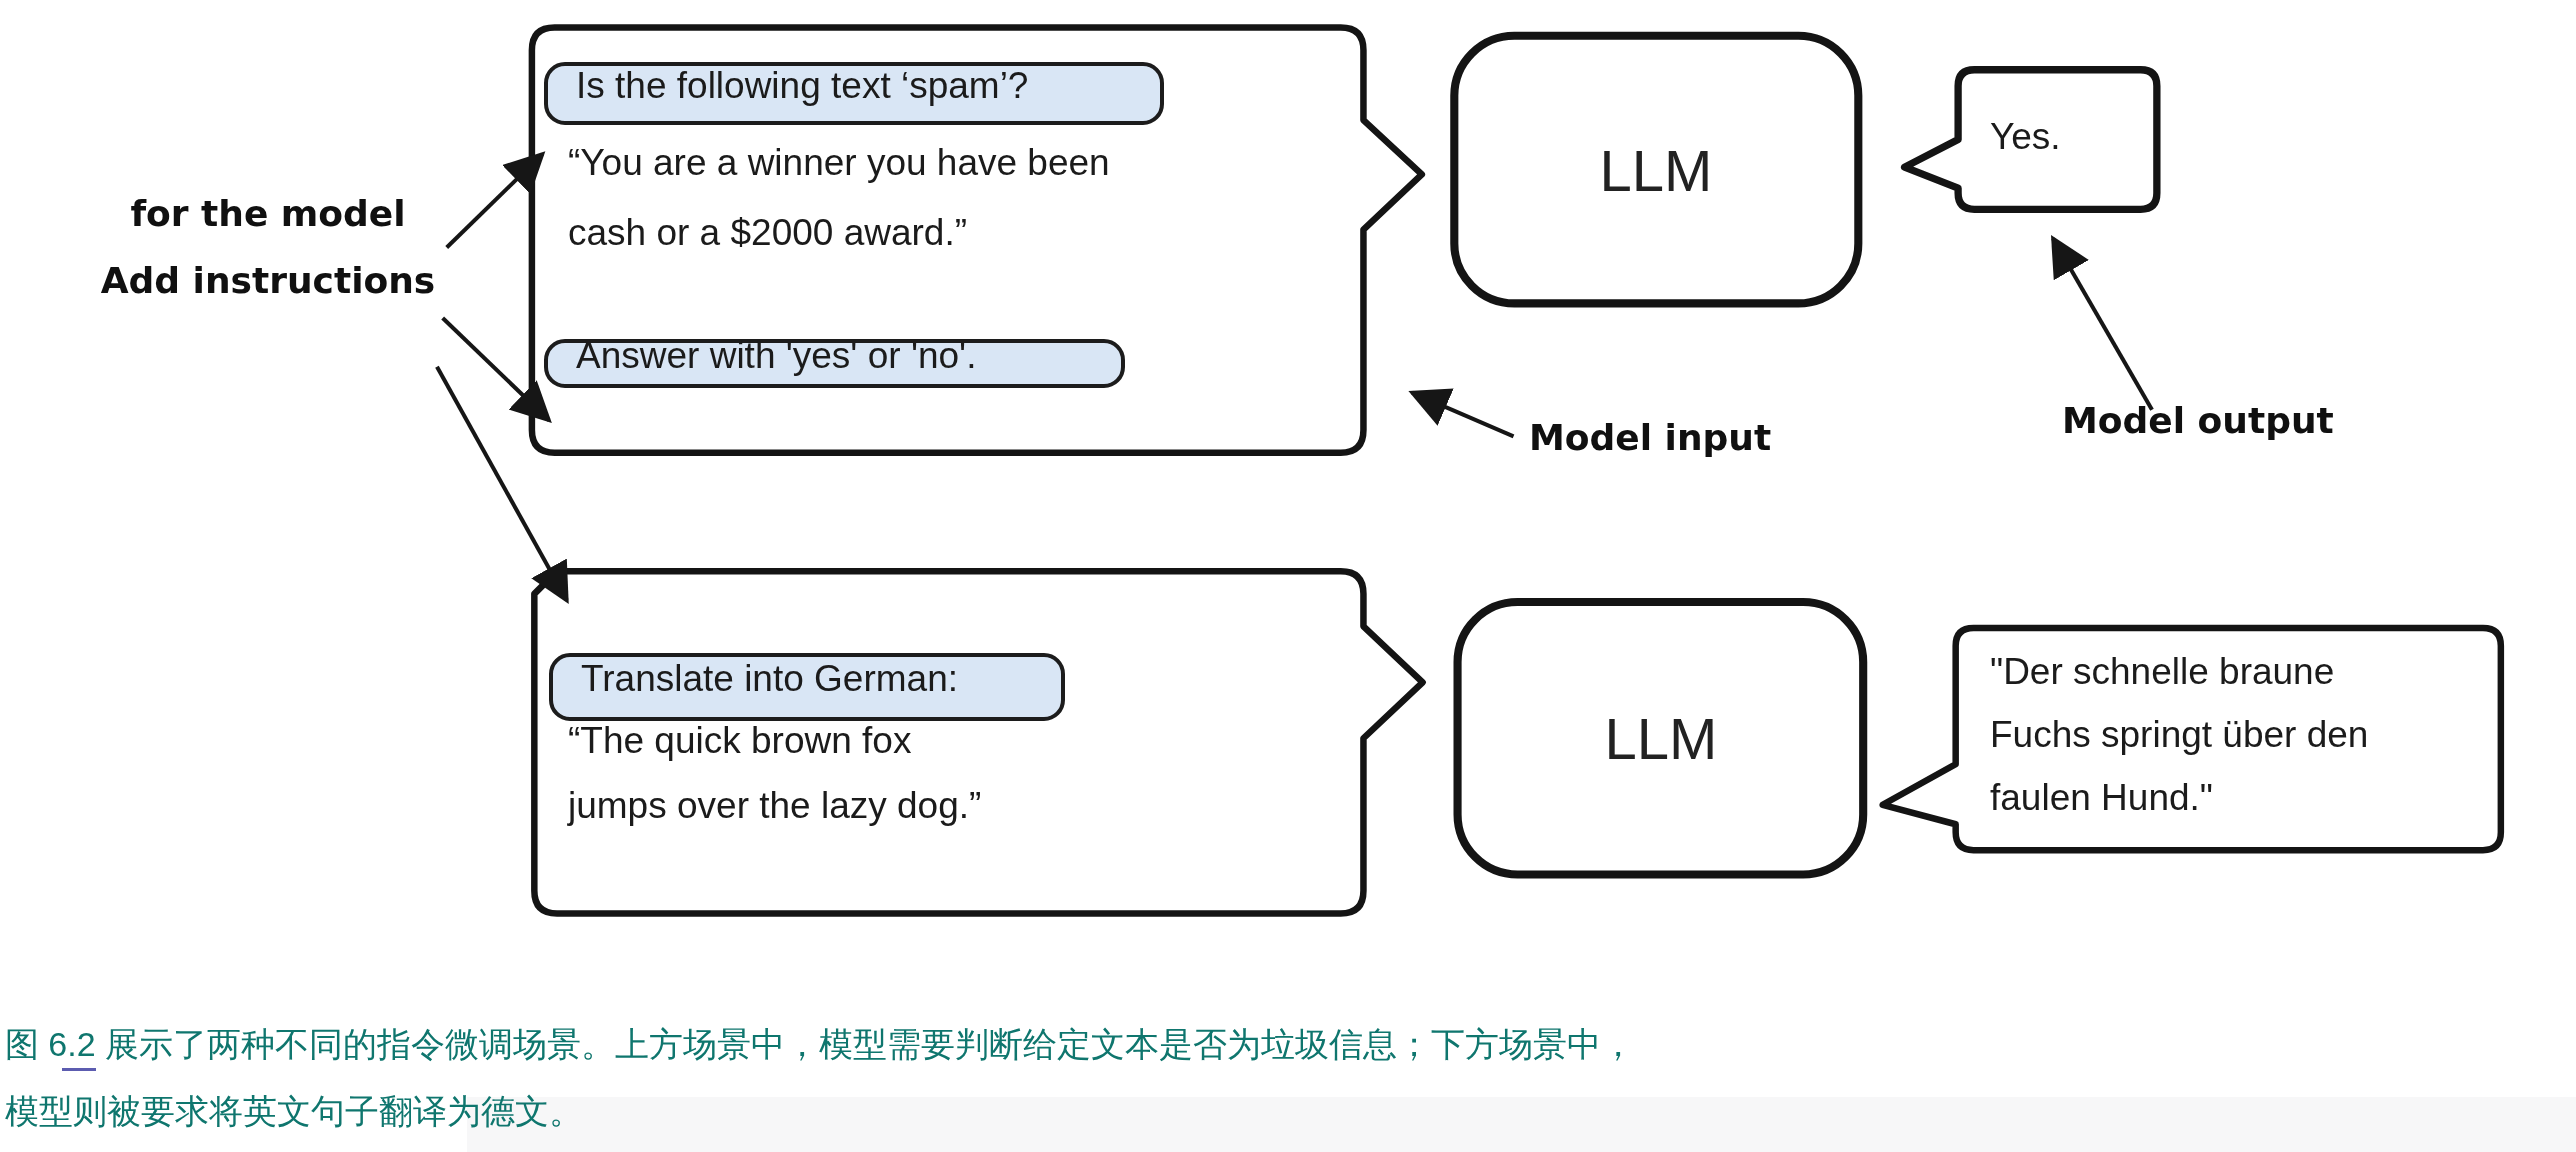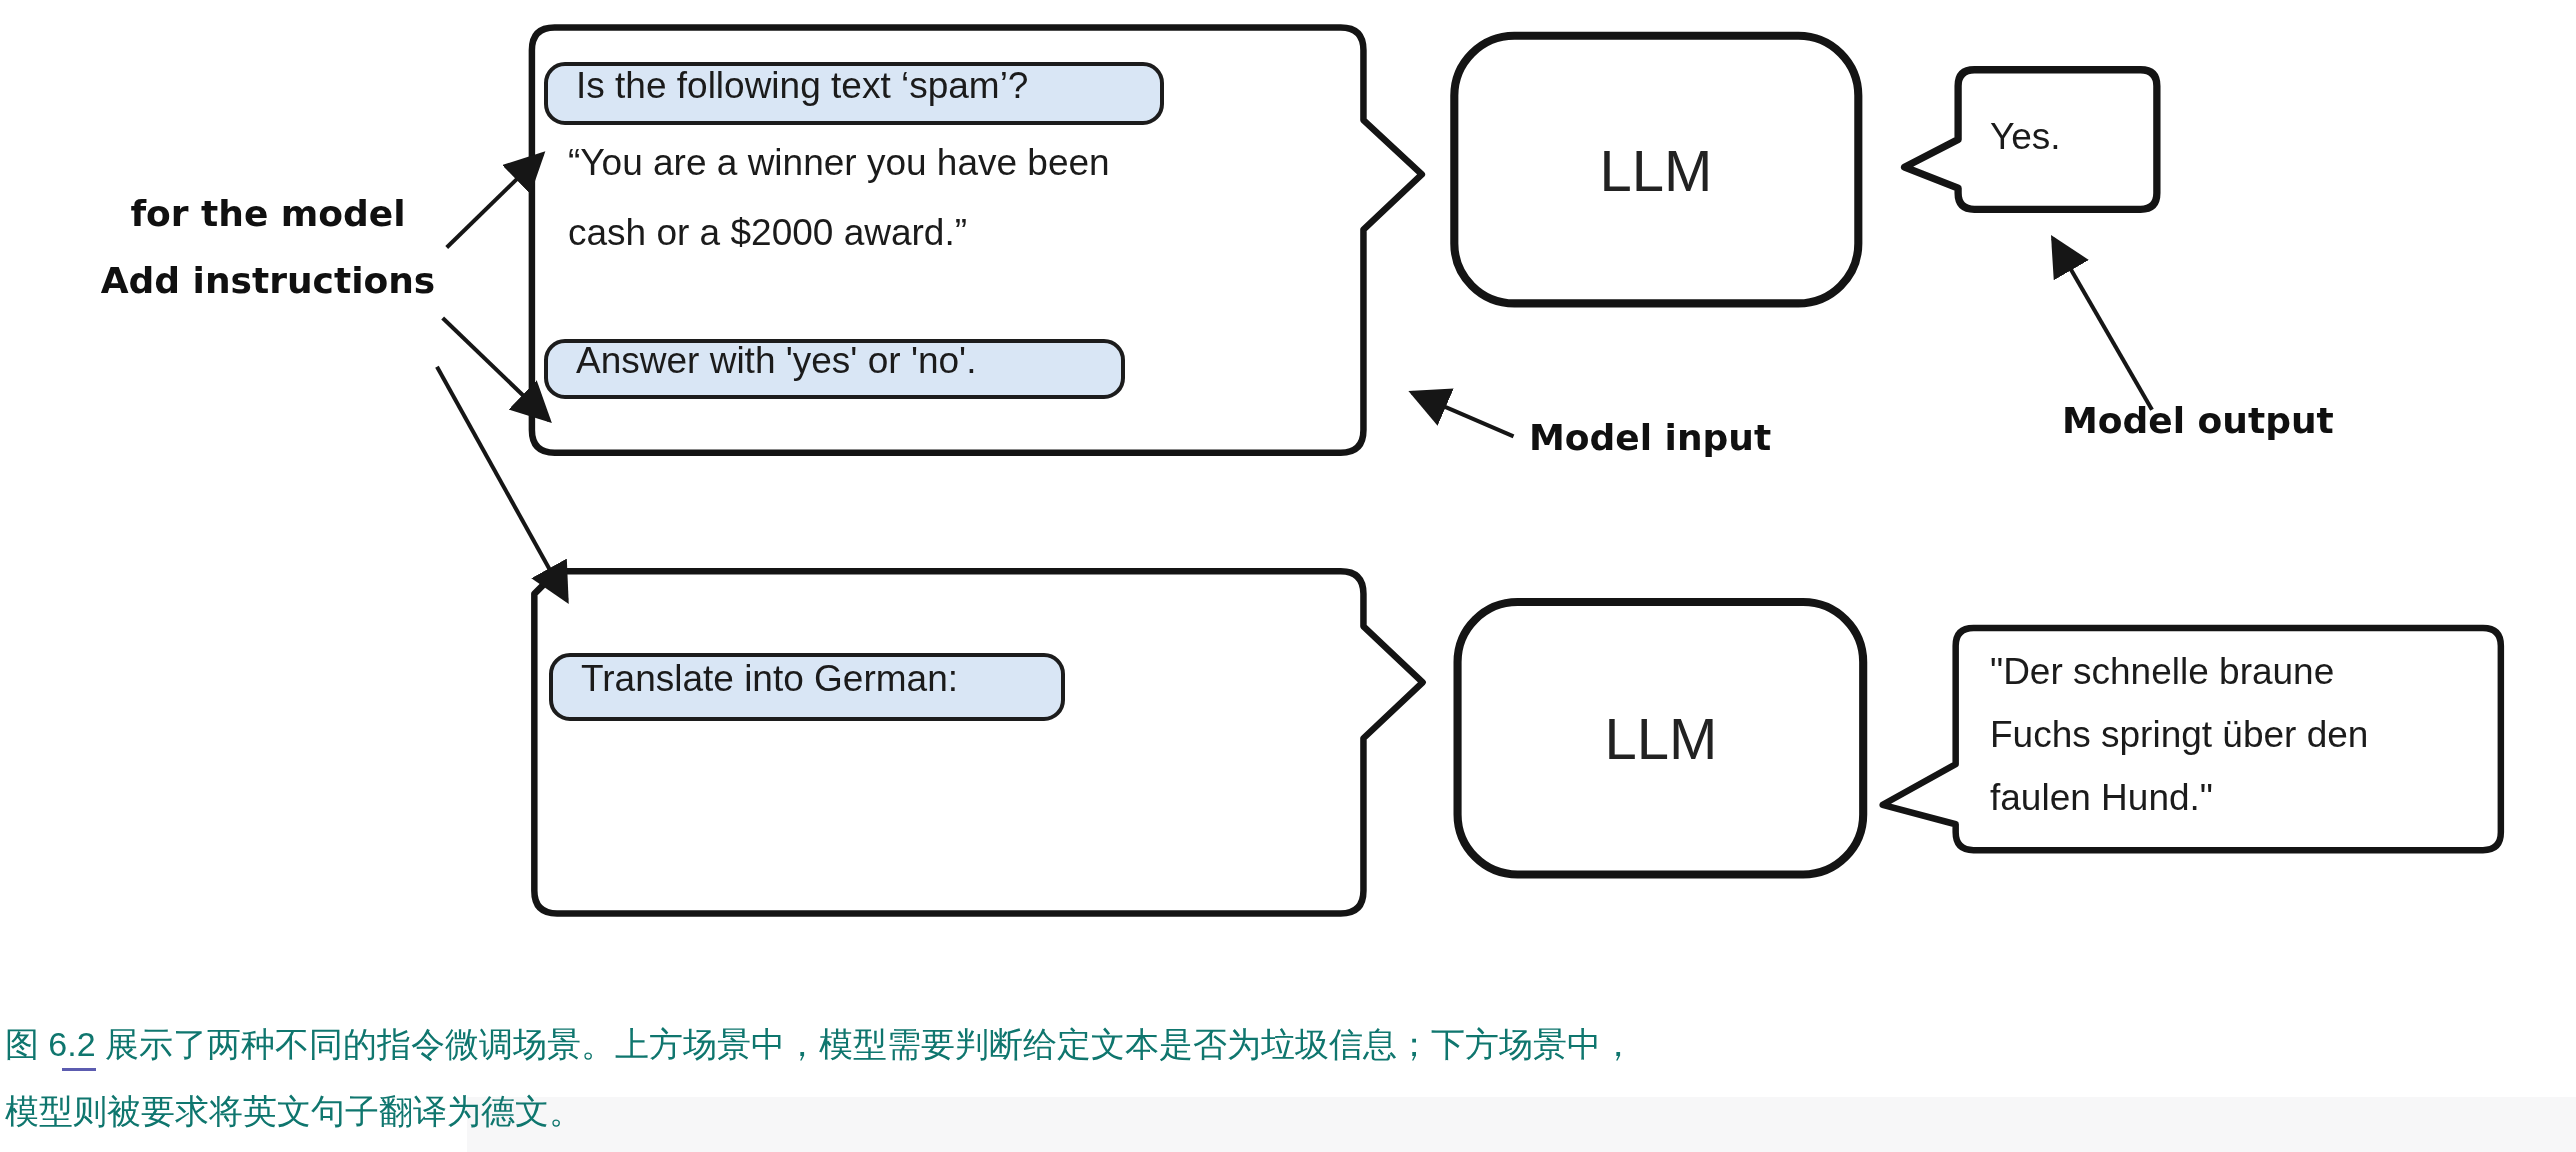--- a/index.html
+++ b/index.html
@@ -111,28 +111,32 @@
 
   <div class="abs annot" style="left:2045px;top:400px;margin-left:17px;">Model output</div>
 
   <div class="pill" style="left:544px;top:62px;width:620px;height:63px;">Is the following text ‘spam’?</div>
 
   <div class="abs boxtext" style="left:568px;top:128px;">
     <div>“You are a winner you have been</div>
     <div>cash or a $2000 award.”</div>
   </div>
 
-  <div class="pill" style="left:544px;top:339px;width:581px;height:60px;">Answer with 'yes' or 'no'.</div>
+  <div class="pill" style="left:544px;top:339px;width:581px;height:49px;">Answer with 'yes' or 'no'.</div>
 
   <div class="llm-label" style="left:1454px;top:36px;width:404px;height:268px;">LLM</div>
 
   <div class="abs boxtext" style="left:1990px;top:104px;line-height:65px;">Yes.</div>
 
   <div class="pill" style="left:549px;top:636px;width:516px;height:68px;margin-top:17px;">Translate into German:</div>
 
+  <div class="abs boxtext" style="left:568px;top:708px;line-height:65px;">
+    <div>“The quick brown fox</div>
+    <div>jumps over the lazy dog.”</div>
+  </div>
 
   <div class="llm-label" style="left:1458px;top:602px;width:406px;height:273px;">LLM</div>
 
   <div class="abs boxtext" style="left:1990px;top:640px;line-height:63px;">
     <div>"Der schnelle braune</div>
     <div>Fuchs springt über den</div>
     <div>faulen Hund."</div>
   </div>
 
   <div class="caption" style="left:4.9px;top:1011px;">

